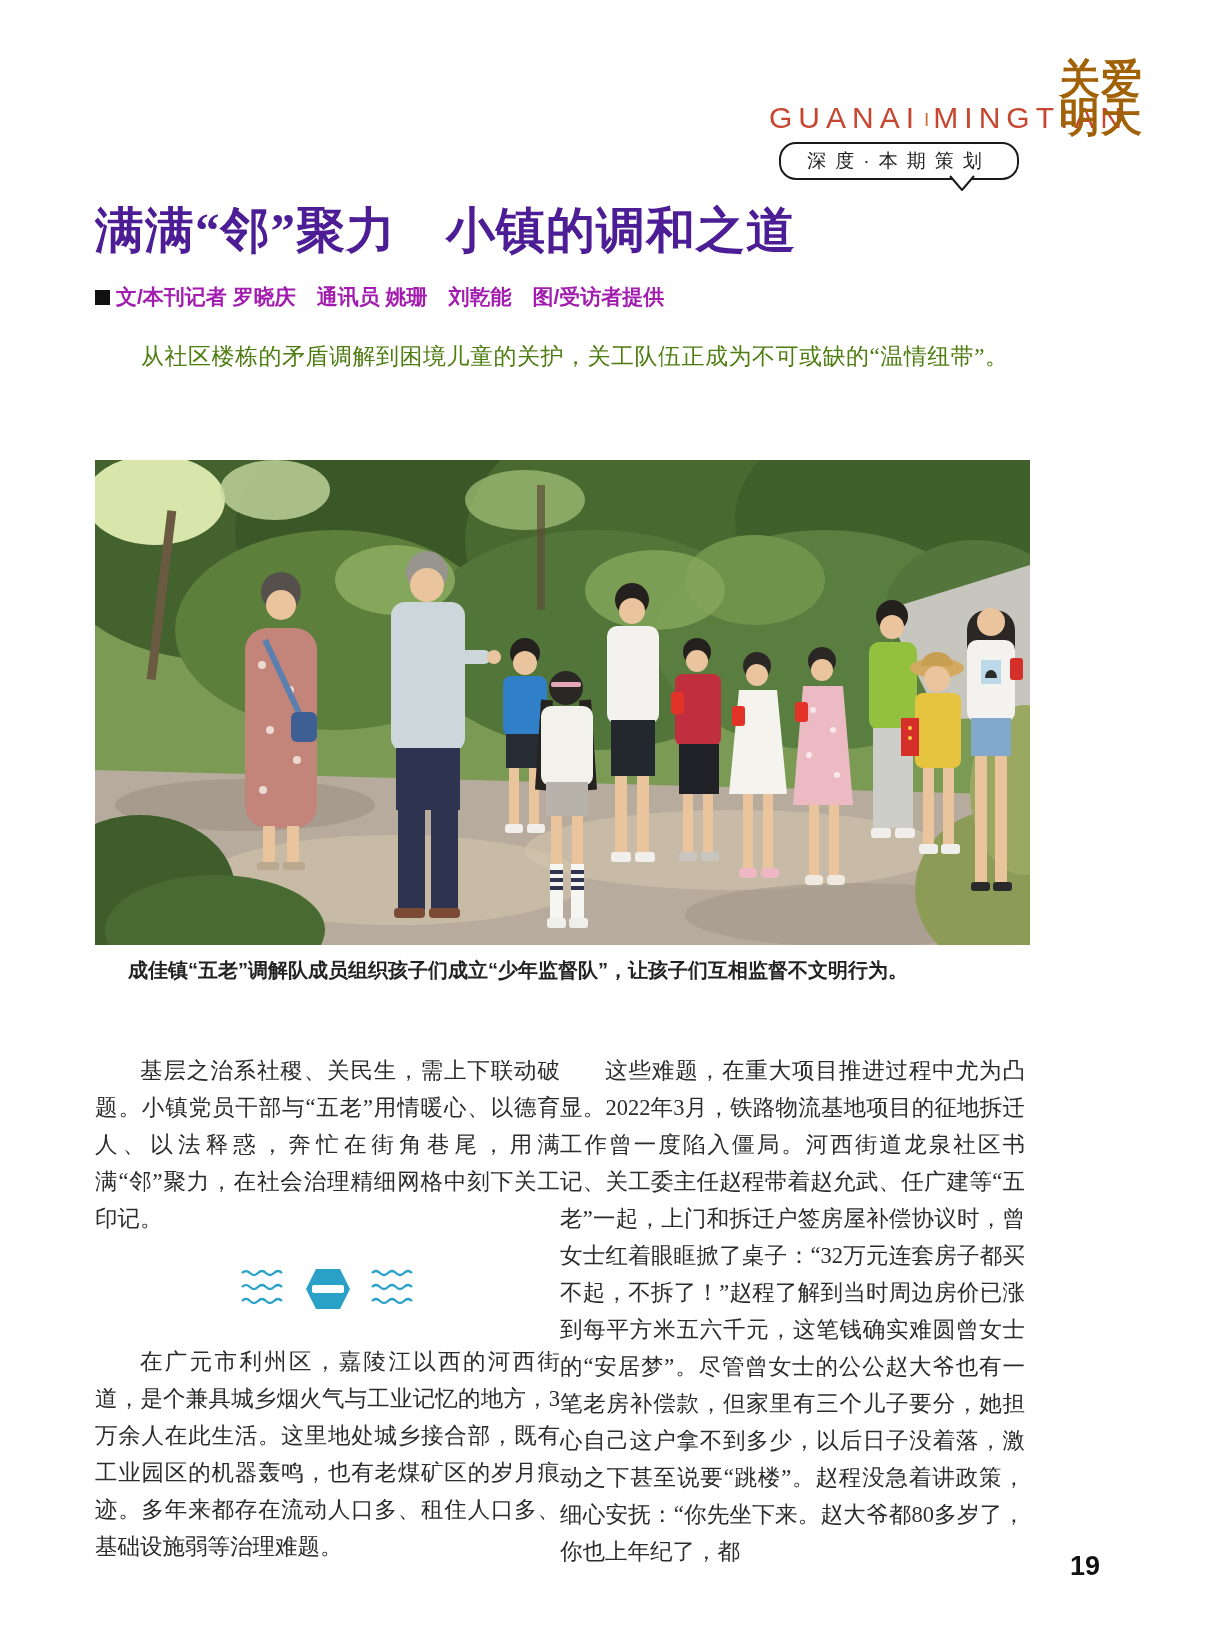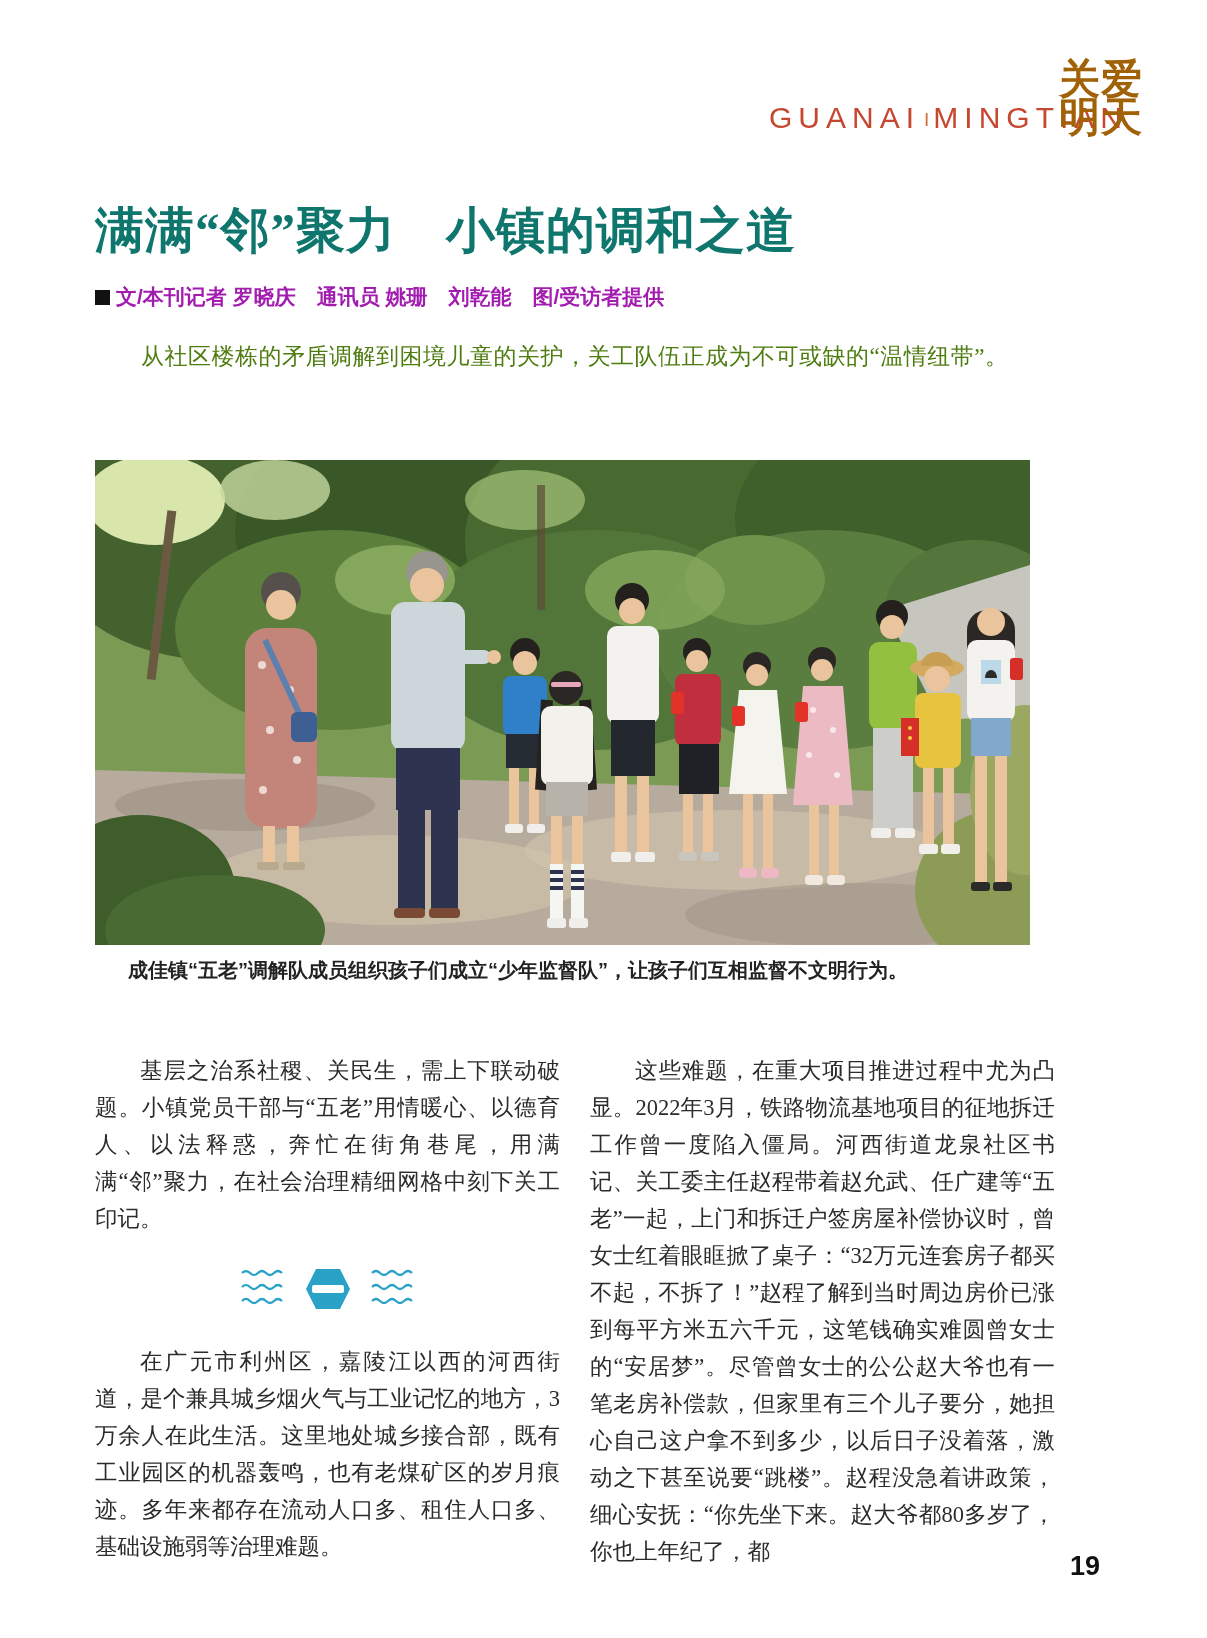--- a/index.html
+++ b/index.html
@@ -17,50 +17,57 @@
             white-space:nowrap;z-index:1;}
   .tab-tail{position:absolute;right:42px;bottom:-13px;z-index:2;}
   .logo{position:absolute;top:60px;right:64px;text-align:center;line-height:38px;
         font-weight:900;font-size:41px;color:#a16207;letter-spacing:1px;
         font-family:"Liberation Sans",sans-serif;}
   .logo span{display:block;}
 
   
   .article-title{position:absolute;left:95px;top:198px;margin:0;width:1020px;
                  font-family:"Liberation Serif",serif;font-weight:900;font-size:49px;
-                 letter-spacing:1px;color:#0f766e;}
+                 letter-spacing:1px;color:#4c1d95;}
   .byline{position:absolute;left:95px;top:283px;font-size:21px;font-weight:600;color:#a21caf;}
   .byline-marker{display:inline-block;width:15px;height:15px;background:#111;margin-right:6px;
                  vertical-align:-1px;}
   .intro{position:absolute;left:95px;top:341px;width:960px;margin:0;
          font-family:"Liberation Serif",serif;font-size:23px;color:#4d7c0f;
          text-indent:2em;letter-spacing:0.5px;}
 
   
   .photo-fig{position:absolute;left:95px;top:460px;width:813px;margin:0;}
   .photo-fig svg{display:block;width:935px;height:485px;}
   .photo-caption{margin-top:12px;padding-left:33px;font-size:20px;font-weight:700;color:#222;
                  font-family:"Liberation Sans",sans-serif;}
 
   
-  .columns{position:absolute;left:95px;top:1052px;width:960px;display:flex;gap:30px;}
+  .columns{position:absolute;left:95px;top:1052px;width:960px;display:flex;}
   .col{width:465px;font-family:"Liberation Serif",serif;font-size:22.5px;line-height:37px;
        color:#2b2b2b;text-align:justify;}
   .col p{margin:0;text-indent:2em;}
   .divider{display:flex;justify-content:center;align-items:center;margin:26px 0 28px 0;}
 
   
   .page-number{position:absolute;left:1070px;top:1551px;font-size:27px;font-weight:700;color:#111;}
 </style>
 </head>
 <body>
 
 <div class="masthead-right">
   <div class="english-title">
     <span>GUANAI</span><span class="english-sep">I</span><span>MINGTIAN</span>
+  </div>
+  <div class="tab-bubble">
+    <span class="tab-pill">深度·本期策划</span>
+    <svg class="tab-tail" width="30" height="18" viewBox="0 0 30 18">
+      <rect x="2" y="0" width="26" height="3" fill="#ffffff"></rect>
+      <path d="M3,1 L15,15 L27,1" fill="#ffffff" stroke="#1a1a1a" stroke-width="2" stroke-linejoin="round"></path>
+    </svg>
   </div>
 </div>
 <div class="logo">
   <span>关爱</span>
   <span>明天</span>
 </div>
 
 <h1 class="article-title">满满“邻”聚力　小镇的调和之道</h1>
 <div class="byline">
   <span class="byline-marker"></span><span>文/本刊记者 罗晓庆　通讯员 姚珊　刘乾能　图/受访者提供</span>

